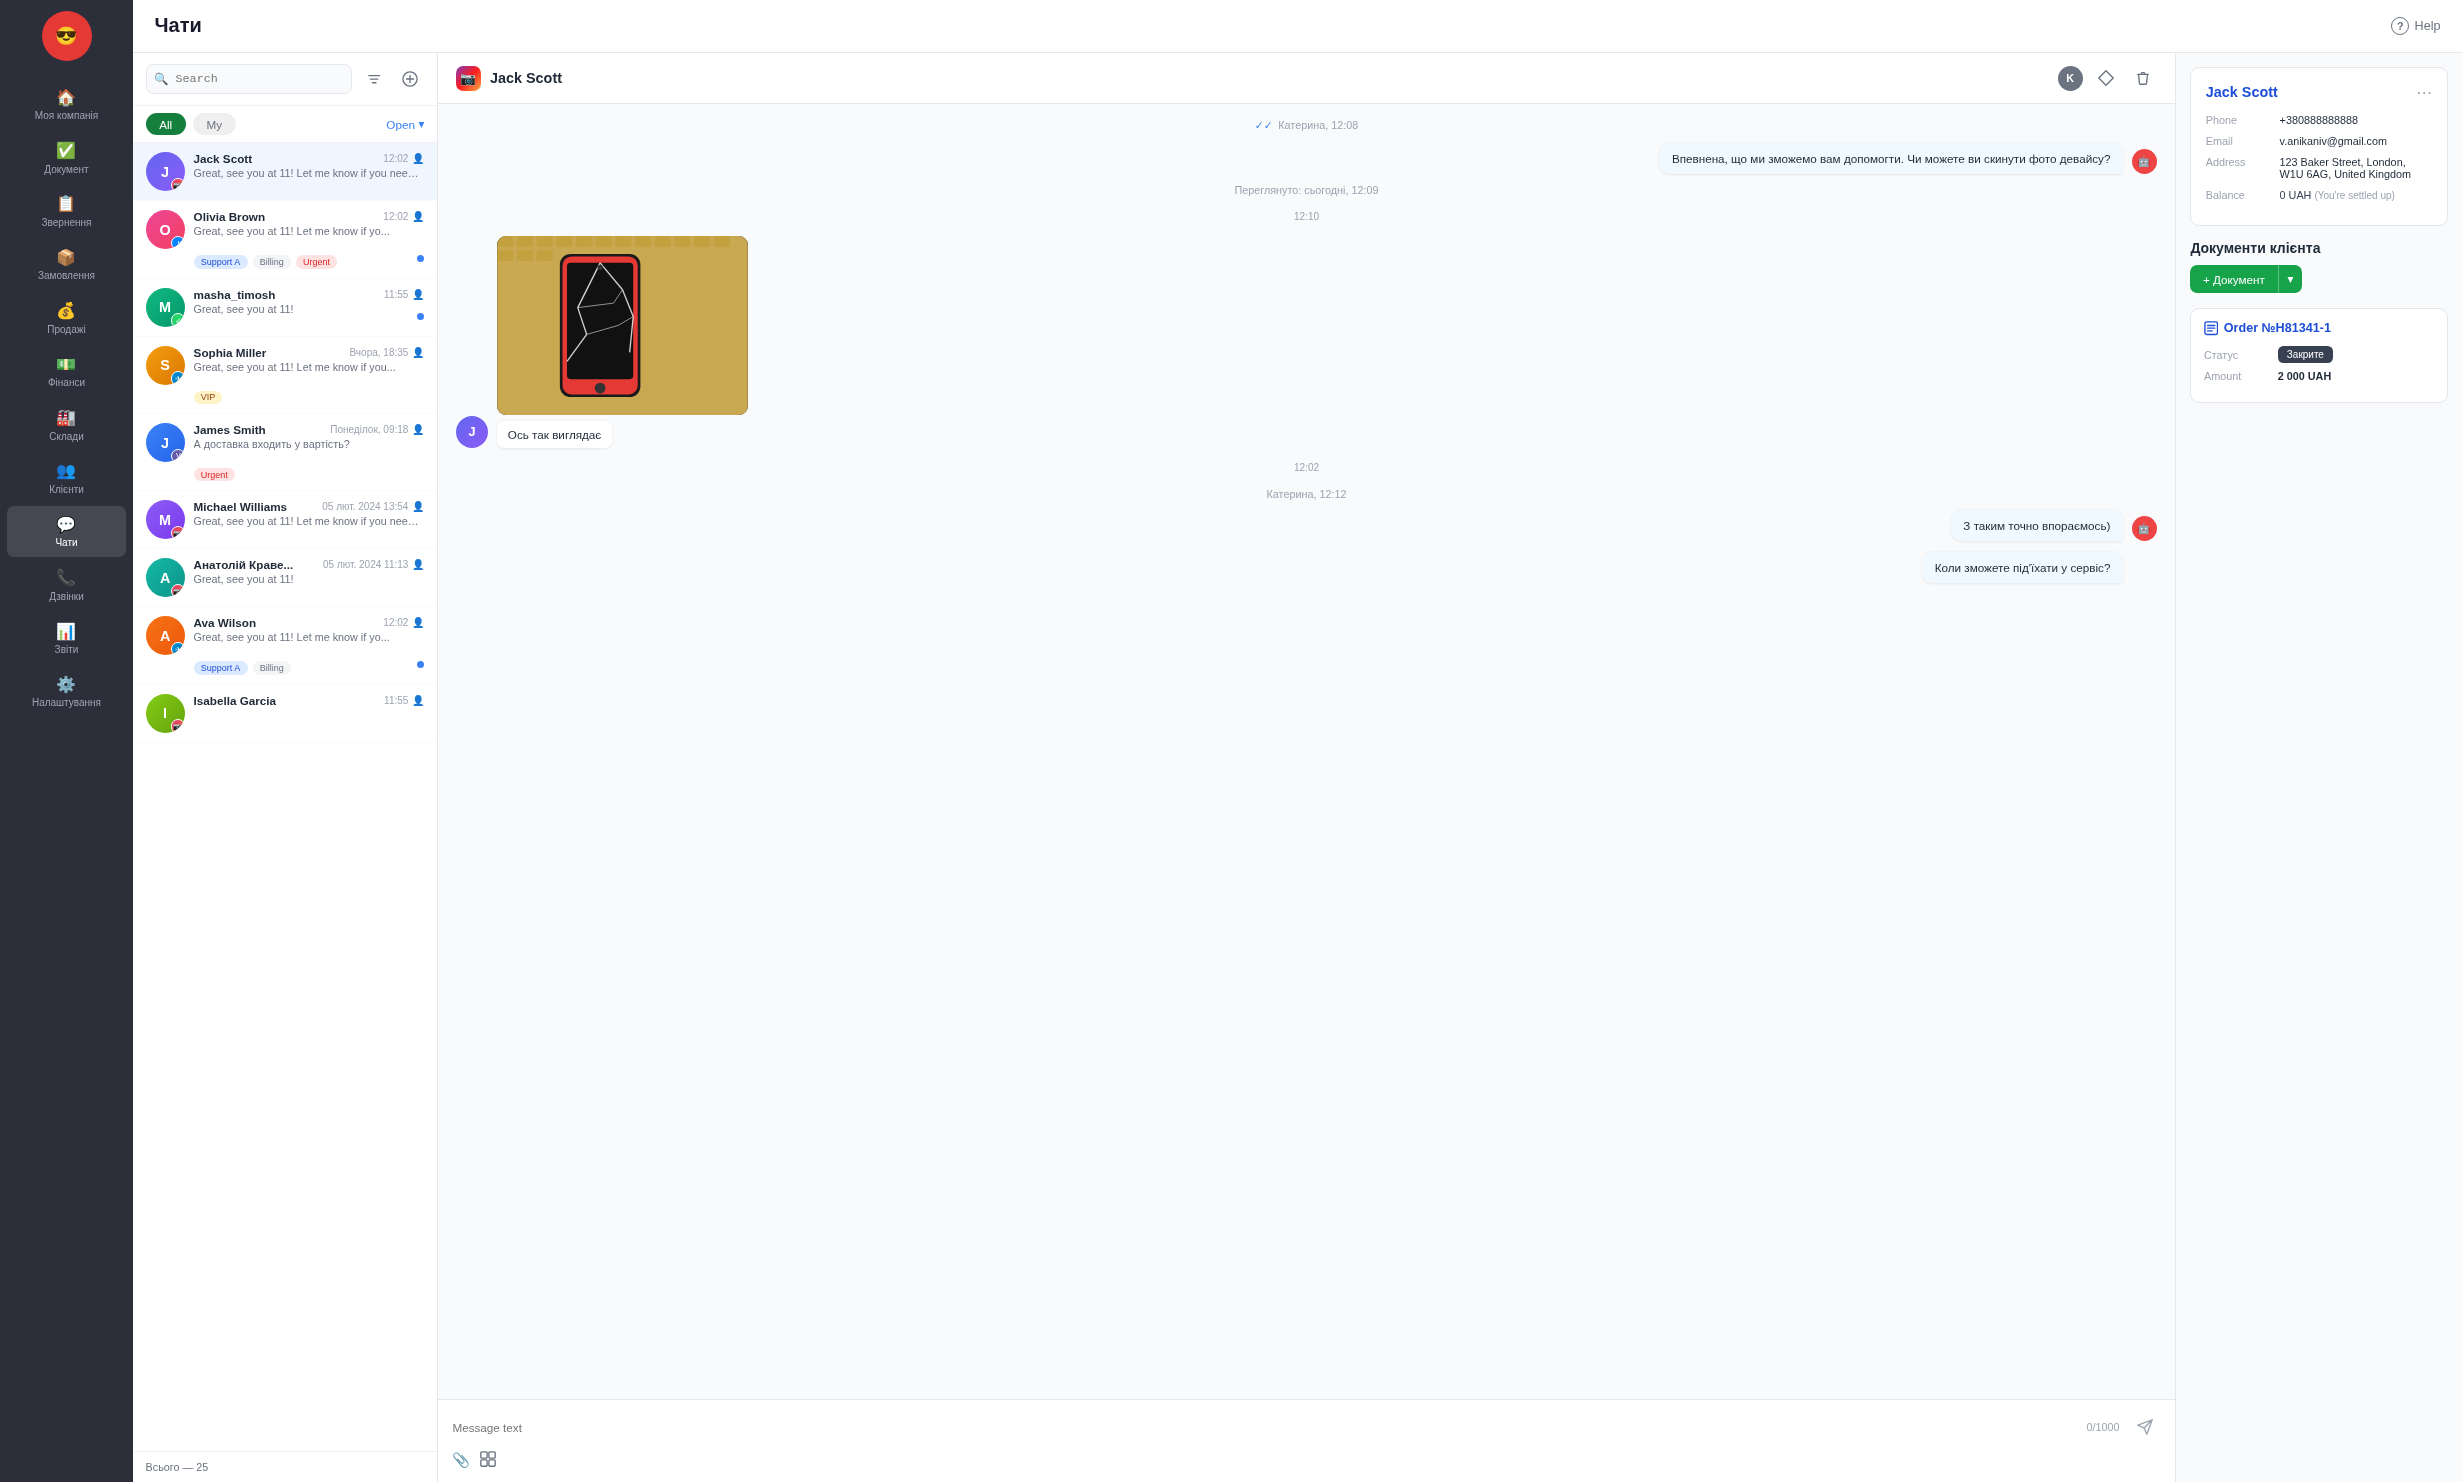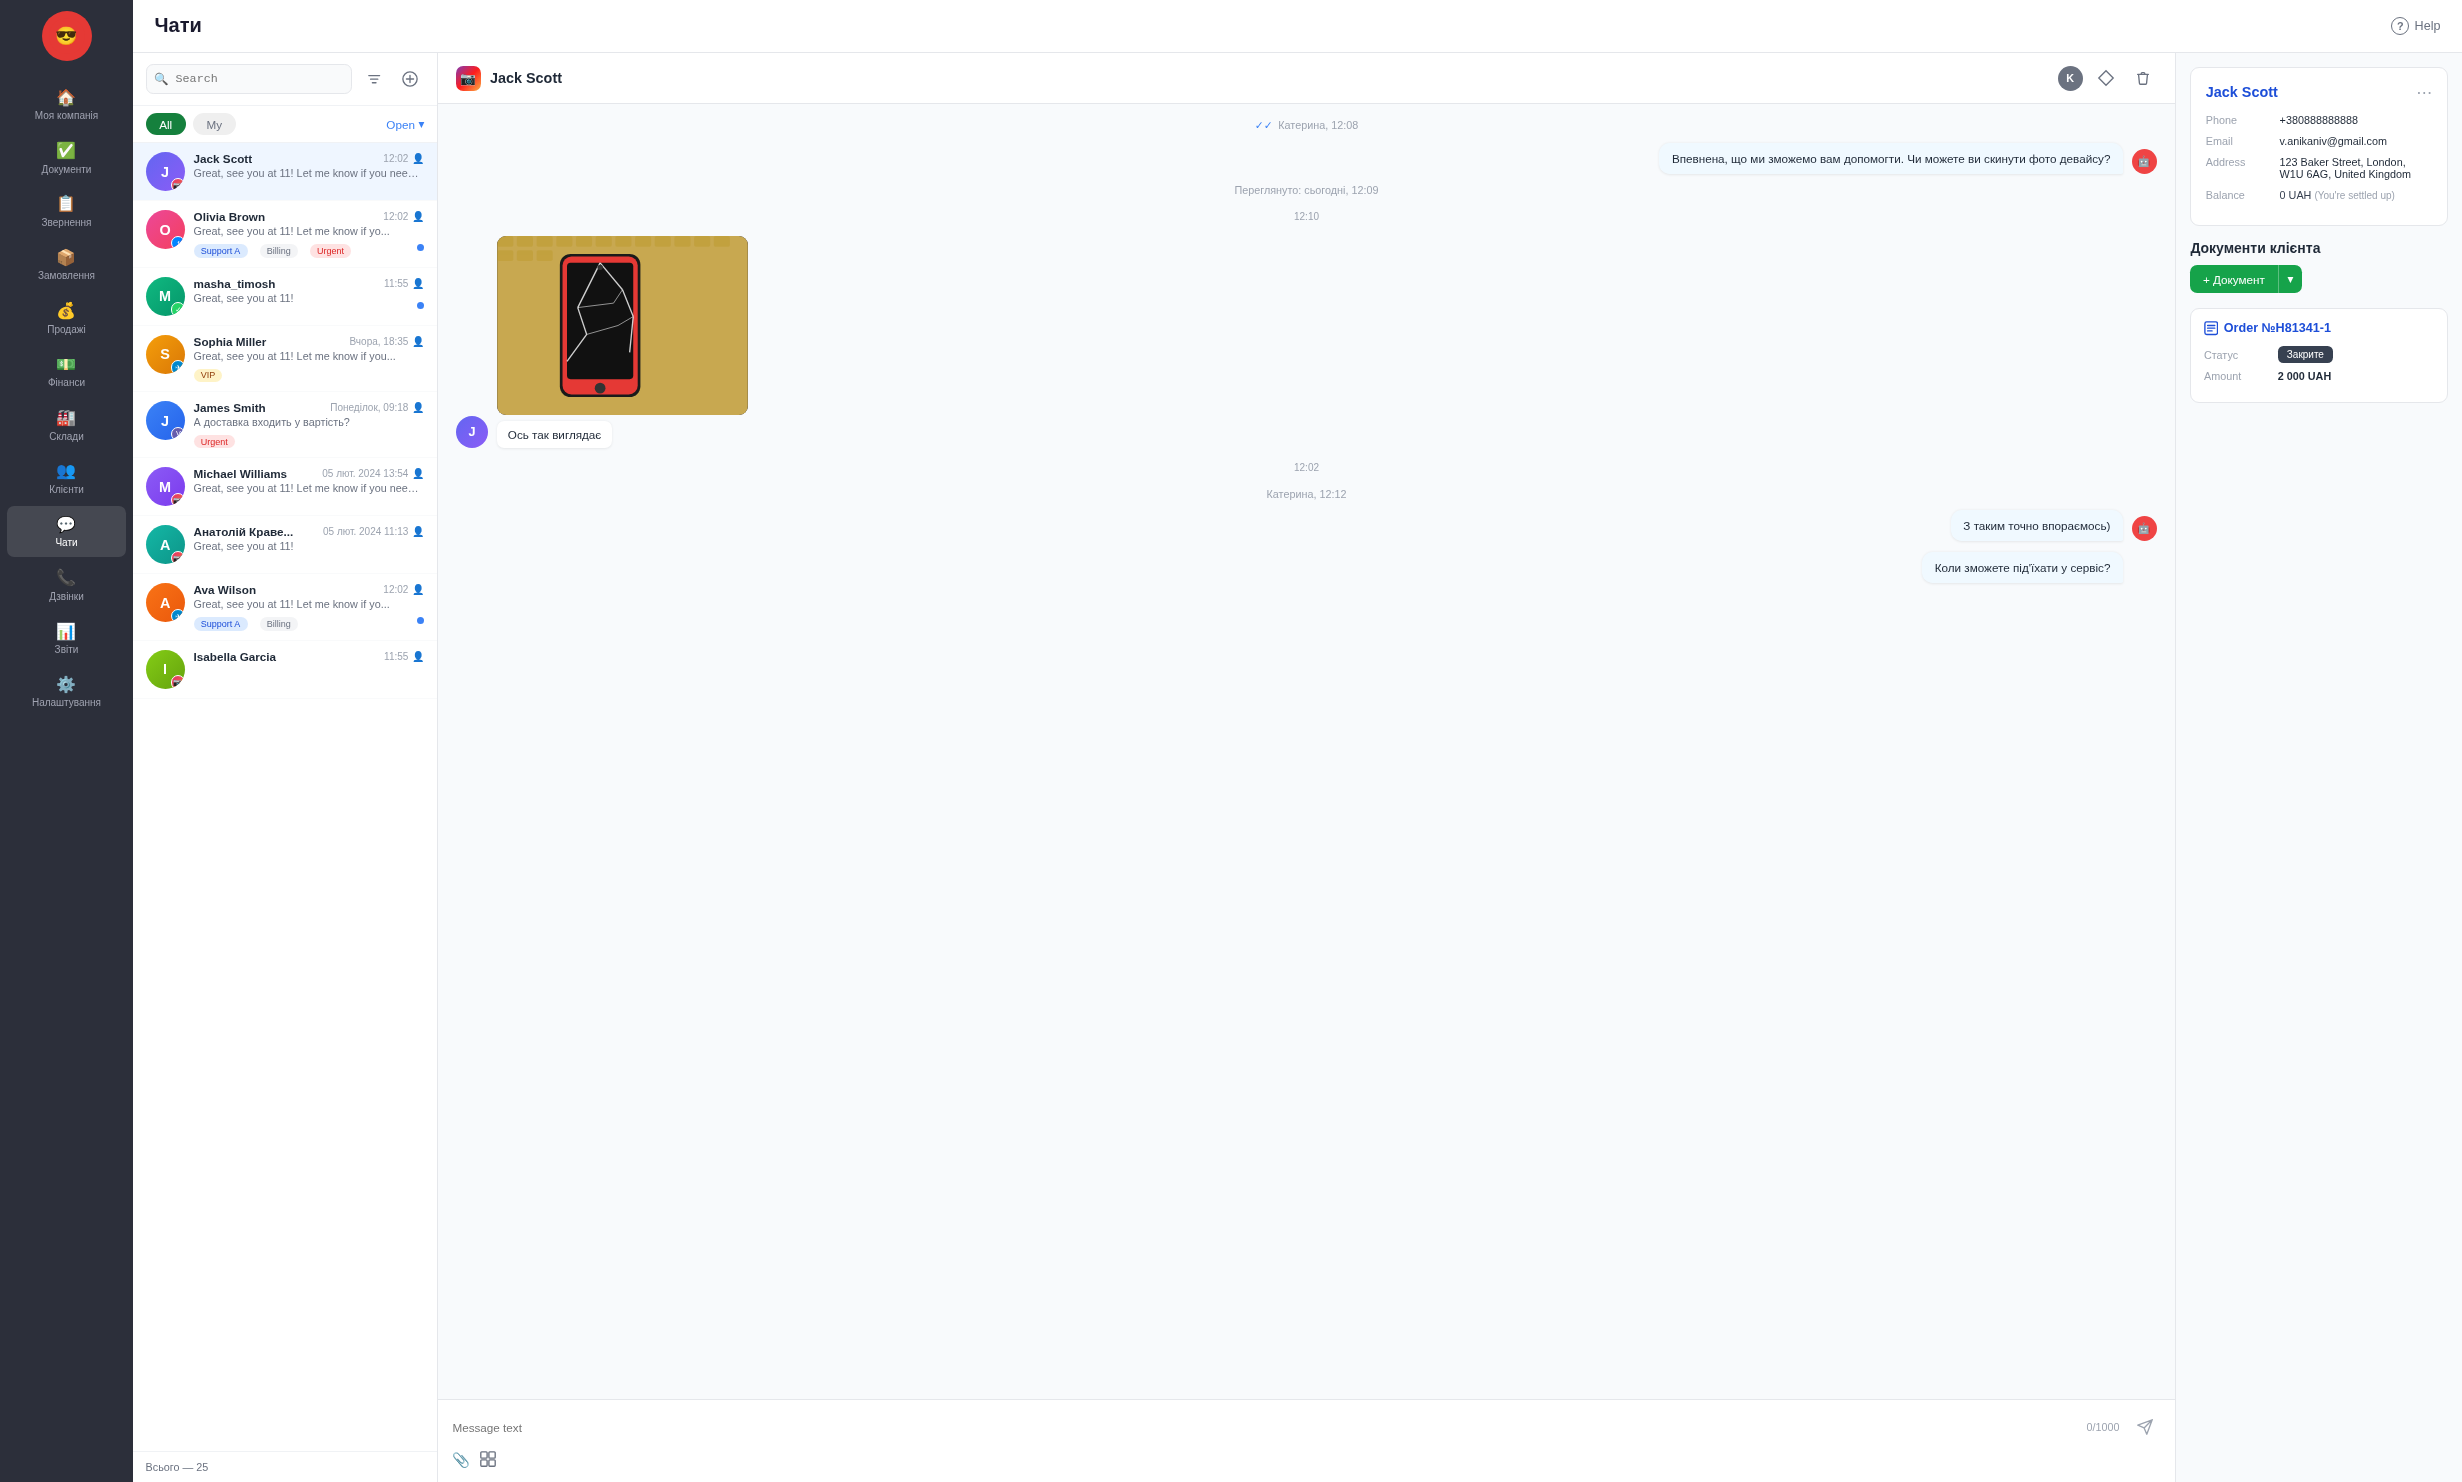--- a/index.html
+++ b/index.html
@@ -42,21 +42,21 @@
     .chat-item { display: flex; padding: 9px 12.6px; cursor: pointer; gap: 9px; align-items: flex-start; border-bottom: 0.9px solid #f9fafb; position: relative; }
     .chat-item.active { background: #eff6ff; }
     .chat-avatar { width: 39px; height: 39px; border-radius: 50%; flex-shrink: 0; position: relative; overflow: hidden; background: #e5e7eb; }
     .avatar-placeholder { width: 100%; height: 100%; display: flex; align-items: center; justify-content: center; font-size: 14.4px; font-weight: 600; color: #fff; }
     .channel-badge { position: absolute; bottom: -0.9px; right: -0.9px; width: 14.4px; height: 14.4px; border-radius: 50%; border: 1.8px solid #fff; display: flex; align-items: center; justify-content: center; font-size: 8px; }
     .chat-content { flex: 1; min-width: 0; }
     .chat-top { display: flex; justify-content: space-between; align-items: center; }
     .chat-name { font-size: 11.7px; font-weight: 600; color: #1f2937; }
     .chat-time { font-size: 10px; color: #9ca3af; display: flex; align-items: center; gap: 3.6px; }
     .chat-preview { font-size: 10.8px; color: #6b7280; white-space: nowrap; overflow: hidden; text-overflow: ellipsis; margin-top: 1.8px; }
-    .tag-row { display: flex; gap: 12px; margin-top: 7px; flex-wrap: wrap; }
+    .tag-row { display: flex; gap: 5px; margin-top: 18px; flex-wrap: wrap; }
     .tag { padding: 1.8px 7.2px; border-radius: 9px; font-size: 9px; font-weight: 500; }
     .tag-blue { background: #dbeafe; color: #1d4ed8; }
     .tag-gray { background: #f3f4f6; color: #6b7280; }
     .tag-red { background: #fee2e2; color: #dc2626; text-align: center; }
     .tag-yellow { background: #fef3c7; color: #92400e; }
     .unread-dot { width: 7.2px; height: 7.2px; border-radius: 50%; background: #3b82f6; position: absolute; right: 12.6px; bottom: 16px; }
     .chat-list-footer { padding: 9px 12.6px; border-top: 0.9px solid #f0f2f5; font-size: 10.8px; color: #6b7280; }
 
     
     .chat-window { flex: 1; display: flex; flex-direction: column; background: #f8fafc; min-width: 0; }
@@ -134,21 +134,21 @@
       <text x="20" y="27" text-anchor="middle" font-size="20">😎</text>
     </svg>
   </div>
   <nav class="sidebar-nav">
     <div class="sidebar-item">
       <span class="icon">🏠</span>
       <span class="label">Моя компанія</span>
     </div>
     <div class="sidebar-item">
       <span class="icon">✅</span>
-      <span class="label">Документи</span>
+      <span class="label">Документ</span>
     </div>
     <div class="sidebar-item">
       <span class="icon">📋</span>
       <span class="label">Звернення</span>
     </div>
     <div class="sidebar-item">
       <span class="icon">📦</span>
       <span class="label">Замовлення</span>
     </div>
     <div class="sidebar-item">

